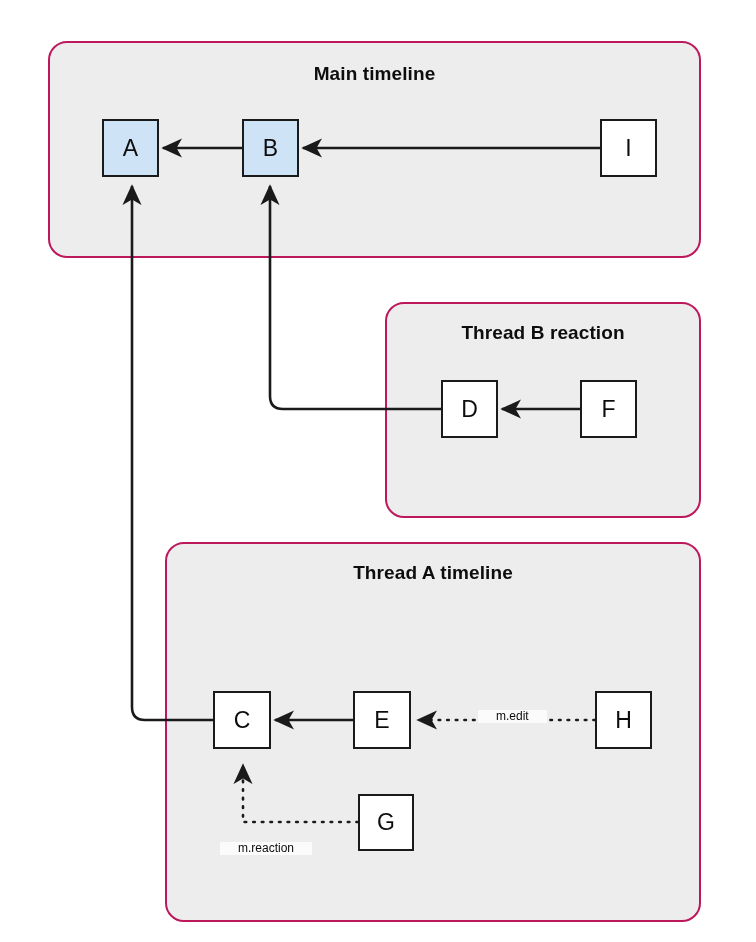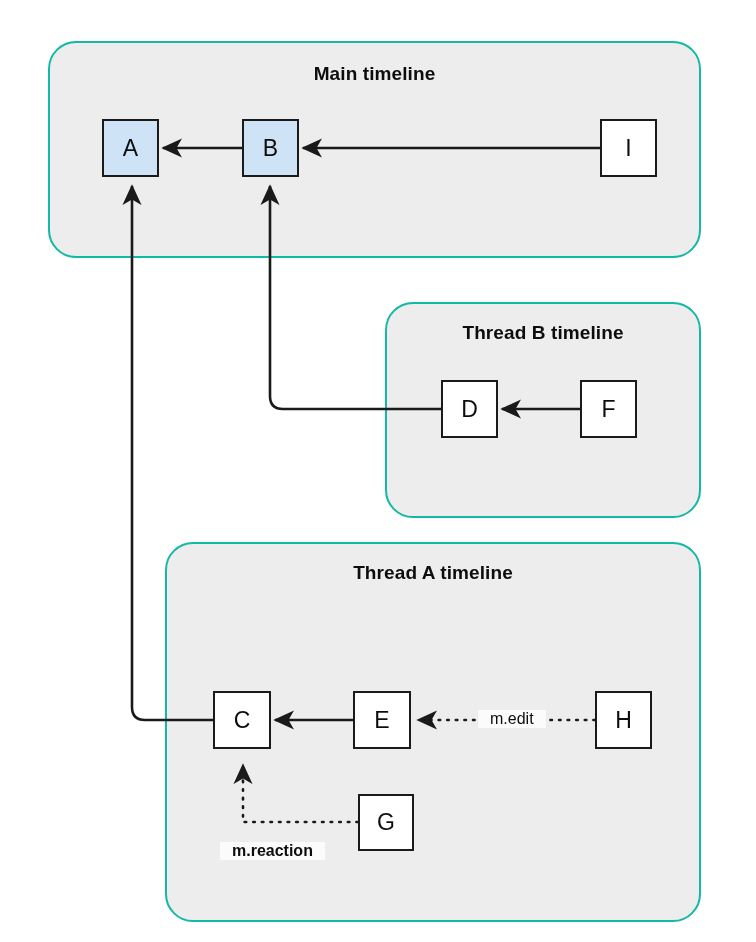--- a/index.html
+++ b/index.html
@@ -11,22 +11,22 @@
     position: relative;
     width: 756px;
     height: 942px;
     background: #ffffff;
     font-family: "Liberation Sans", sans-serif;
     overflow: hidden;
   }
   .container-group {
     position: absolute;
     background: #ededed;
-    border: 2px solid #14b8a6;
-    border-radius: 28px;
+    border: 2px solid #be185d;
+    border-radius: 19px;
     box-sizing: border-box;
   }
   .container-title {
     position: absolute;
     left: 0;
     right: 0;
     text-align: center;
     font-weight: bold;
     font-size: 19px;
     color: #0d0d0d;
@@ -50,39 +50,39 @@
   svg.wires {
     position: absolute;
     left: 0;
     top: 0;
     width: 756px;
     height: 942px;
     overflow: visible;
   }
   .edge-label {
     position: absolute;
-    font-size: 16px;
+    font-size: 12px;
     color: #0d0d0d;
     background: #fbfbfb;
-    padding: 0 12px;
+    padding: 0 18px;
     white-space: nowrap;
     line-height: 1.1;
   }
 </style>
 </head>
 <body>
 
 <div id="canvas">
 
   <div class="container-group" style="left:48px; top:41px; width:653px; height:217px;">
     <div class="container-title" style="top:20px;">Main timeline</div>
   </div>
 
   <div class="container-group" style="left:385px; top:302px; width:316px; height:216px;">
-    <div class="container-title" style="top:18px;">Thread B timeline</div>
+    <div class="container-title" style="top:18px;">Thread B reaction</div>
   </div>
 
   <div class="container-group" style="left:165px; top:542px; width:536px; height:380px;">
     <div class="container-title" style="top:18px;">Thread A timeline</div>
   </div>
 
   <svg class="wires" viewBox="0 0 756 942" xmlns="http://www.w3.org/2000/svg">
     <defs>
       <marker id="arrowSolid" viewBox="0 0 12 12" refX="11" refY="6" markerWidth="8" markerHeight="8" orient="auto-start-reverse">
         <path d="M 0 0.5 L 12 6 L 0 11.5 L 3.2 6 Z" fill="#1a1a1a"></path>
@@ -140,15 +140,15 @@
   <div class="node-box" style="left:595px; top:691px; width:57px; height:58px;">
     <span>H</span>
   </div>
 
   <div class="node-box" style="left:358px; top:794px; width:56px; height:57px;">
     <span>G</span>
   </div>
 
   <div class="edge-label" style="left:478px; top:710px;">m.edit</div>
 
-  <div class="edge-label" style="left:220px; top:842px;font-weight:bold;">m.reaction</div>
+  <div class="edge-label" style="left:220px; top:842px;">m.reaction</div>
 
 </div>
 
 </body></html>

